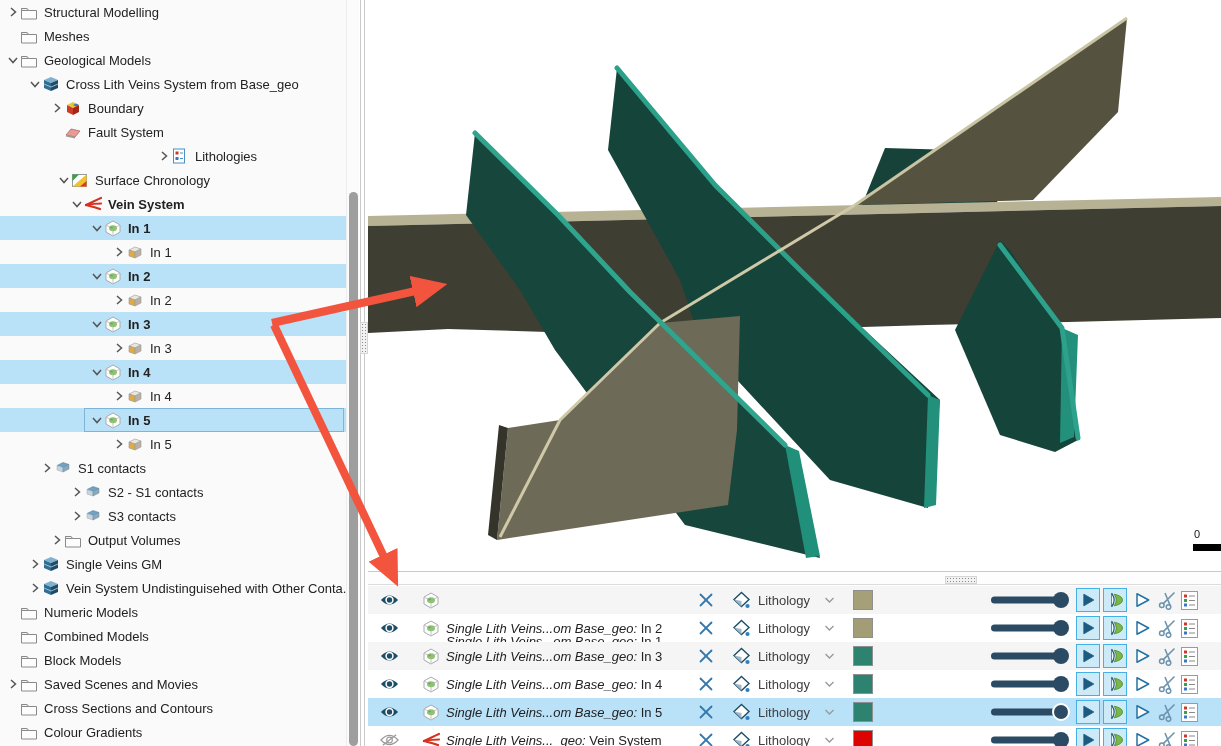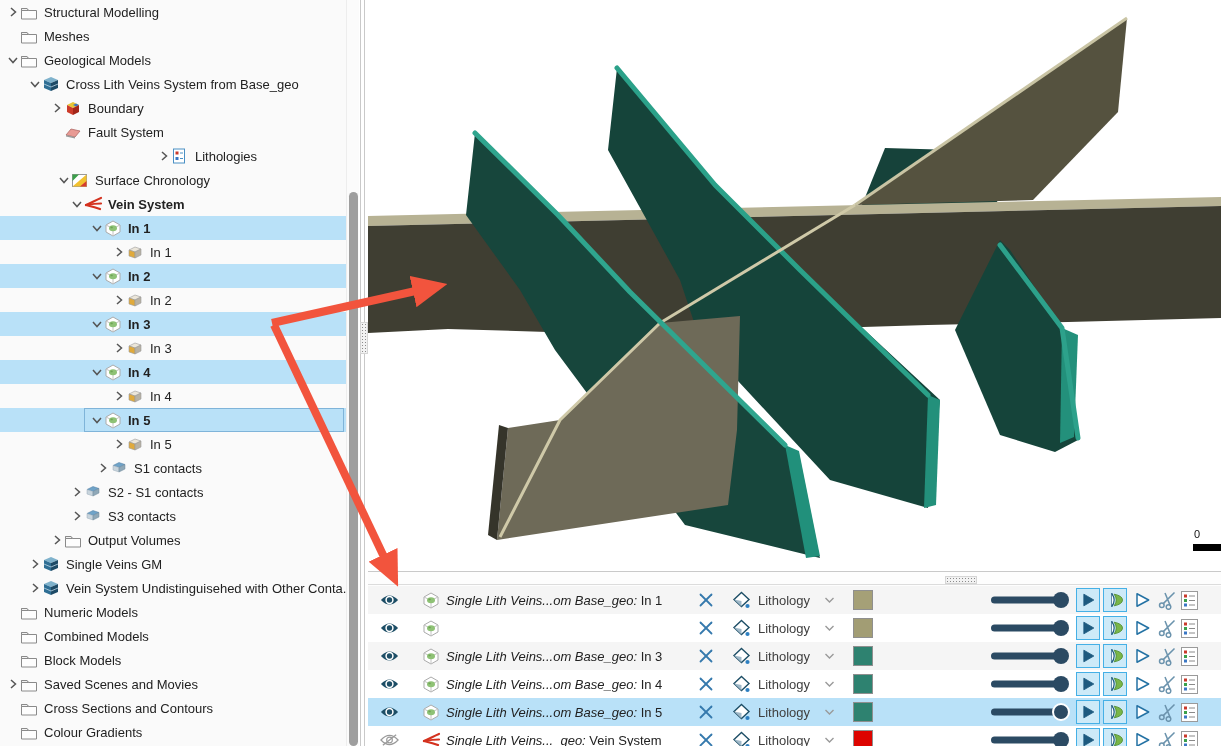--- a/index.html
+++ b/index.html
@@ -331,21 +331,21 @@
       </span>
       <span class="ticon">
         <svg width="17" height="16" viewBox="0 0 17 16">
           <polygon points="3,6 9,3 15,5 9,8" fill="#ebe6da" stroke="#9a9a9a" stroke-width="0.6"></polygon>
           <polygon points="3,6 9,8 9,14 3,12" fill="#e0aa3c" stroke="#9a9a9a" stroke-width="0.6"></polygon>
           <polygon points="9,8 15,5 15,11 9,14" fill="#b8b2a4" stroke="#9a9a9a" stroke-width="0.6"></polygon>
         </svg>
       </span>
       <span class="tlabel">In 5</span>
     </div>
-    <div class="tree-row" style="top: 456px; padding-left: 96px;">
+    <div class="tree-row" style="top: 456px; padding-left: 40px;">
       <span class="chev">
         <svg width="12" height="12" viewBox="0 0 12 12">
           <polyline points="4,2 8.5,6 4,10" fill="none" stroke="#555" stroke-width="1.5"></polyline>
         </svg>
       </span>
       <span class="ticon">
         <svg width="18" height="14" viewBox="0 0 18 14">
           <polygon points="3,4.5 9,1.5 15,3.5 9,6.5" fill="#6fa3c8" stroke="#4c7ba0" stroke-width="0.5"></polygon>
           <polygon points="3,4.5 9,6.5 9,11 3,9" fill="#c8d4dc" stroke="#98aab8" stroke-width="0.5"></polygon>
           <polygon points="9,6.5 15,3.5 15,8 9,11" fill="#8fa8b8" stroke="#70889a" stroke-width="0.5"></polygon>
@@ -553,21 +553,21 @@
         </svg>
       </div>
       <div class="cell" style="left: 54px; width: 20px;">
         <svg width="18" height="17" viewBox="0 0 18 17">
           <polygon points="9,1 16,5 16,12 9,16 2,12 2,5" fill="#fff" stroke="#ababab"></polygon>
           <path d="M2 5 L9 8.5 L16 5 M9 8.5 L9 16" stroke="#c4c4c4" fill="none"></path>
           <ellipse cx="9" cy="8.2" rx="4" ry="3" fill="#8fc276"></ellipse>
           <ellipse cx="7.6" cy="7.4" rx="1.2" ry="0.9" fill="#6ea455"></ellipse>
         </svg>
       </div>
-      <div class="cell" style="left: 78px; width: 246px;">
+      <div class="cell" style="left: 78px; width: 246px; margin-top: 41px;">
         <span class="sname"><span class="it">Single Lith Veins...om Base_geo:</span><span> In 1</span></span>
       </div>
       <div class="cell" style="left: 330px; width: 20px;">
         <svg width="16" height="16" viewBox="0 0 16 16">
           <g stroke="#3579ad" stroke-width="1.8" stroke-linecap="round">
             <line x1="2.5" y1="2.5" x2="13.5" y2="13.5"></line>
             <line x1="13.5" y1="2.5" x2="2.5" y2="13.5"></line>
           </g>
         </svg>
       </div>
@@ -651,20 +651,23 @@
         </svg>
       </div>
       <div class="cell" style="left: 54px; width: 20px;">
         <svg width="18" height="17" viewBox="0 0 18 17">
           <polygon points="9,1 16,5 16,12 9,16 2,12 2,5" fill="#fff" stroke="#ababab"></polygon>
           <path d="M2 5 L9 8.5 L16 5 M9 8.5 L9 16" stroke="#c4c4c4" fill="none"></path>
           <ellipse cx="9" cy="8.2" rx="4" ry="3" fill="#8fc276"></ellipse>
           <ellipse cx="7.6" cy="7.4" rx="1.2" ry="0.9" fill="#6ea455"></ellipse>
         </svg>
       </div>
+      <div class="cell" style="left: 78px; width: 246px;">
+        <span class="sname"><span class="it">Single Lith Veins...om Base_geo:</span><span> In 2</span></span>
+      </div>
       <div class="cell" style="left: 330px; width: 20px;">
         <svg width="16" height="16" viewBox="0 0 16 16">
           <g stroke="#3579ad" stroke-width="1.8" stroke-linecap="round">
             <line x1="2.5" y1="2.5" x2="13.5" y2="13.5"></line>
             <line x1="13.5" y1="2.5" x2="2.5" y2="13.5"></line>
           </g>
         </svg>
       </div>
       <div class="cell" style="left: 364px; width: 22px;">
         <svg width="19" height="18" viewBox="0 0 19 18">

